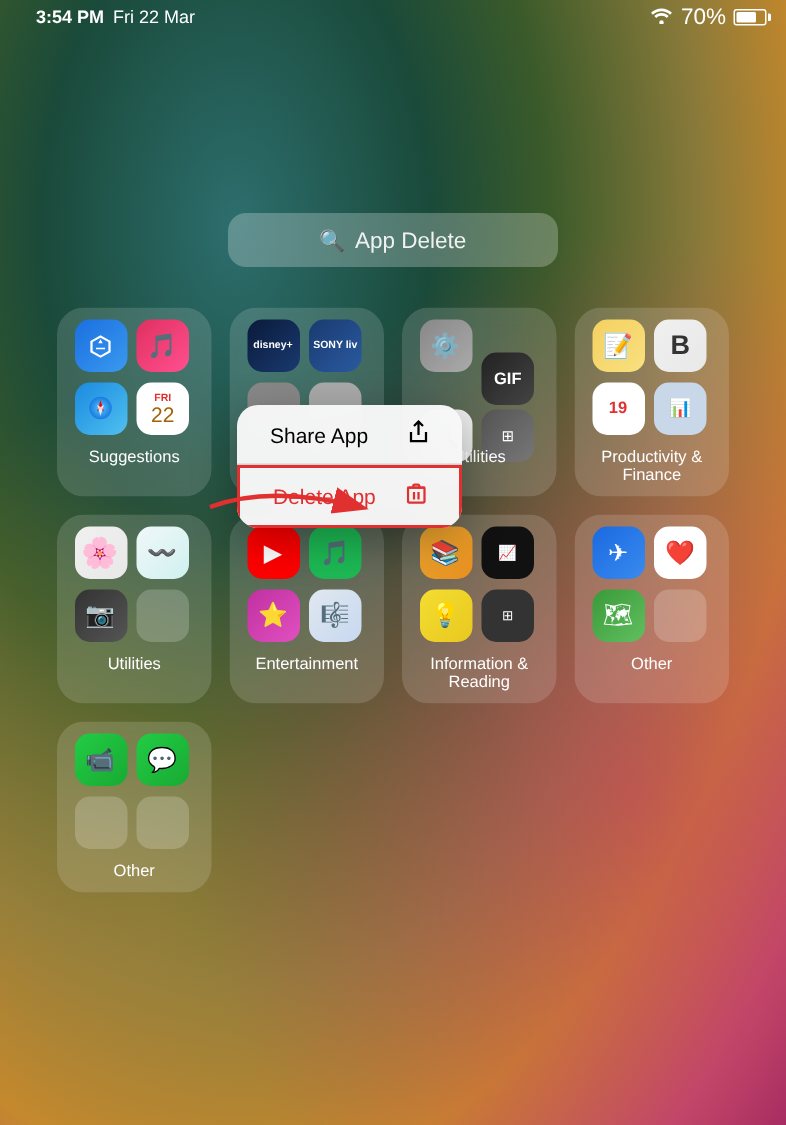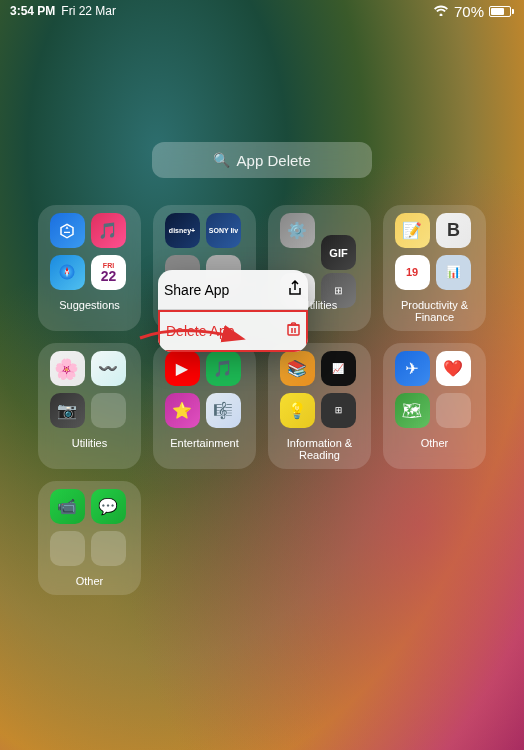--- a/index.html
+++ b/index.html
@@ -177,21 +177,21 @@
       width: 150px;
       z-index: 200;
       box-shadow: 0 8px 30px rgba(0,0,0,0.3);
       backdrop-filter: blur(20px);
     }
 
     .context-menu-item {
       display: flex;
       align-items: center;
       justify-content: space-between;
-      padding: 10px 6px;
+      padding: 10px 22px;
       font-size: 14px;
       cursor: pointer;
     }
 
     .context-menu-item:first-child {
       border-bottom: 0.5px solid rgba(0,0,0,0.15);
     }
 
     .context-menu-item.share {
       color: #000;
@@ -261,21 +261,21 @@
 
     .ic-facetime { background: linear-gradient(135deg, #22cc44, #18aa33); color: white; }
     .ic-messages { background: linear-gradient(135deg, #22cc44, #18aa33); color: white; }
   </style>
 </head>
 <body>
 
 <div class="wallpaper"></div>
 
 <div class="status-bar">
-  <div style="display:flex;align-items:flex-end;">
+  <div style="display:flex;align-items:flex-end;margin-left:14px;">
     <span class="status-time">3:54 PM</span>
     <span class="status-date">Fri 22 Mar</span>
   </div>
   <div class="status-right">
     <span class="wifi-icon">
       <svg width="16" height="12" viewBox="0 0 16 12" fill="white">
         <path d="M8 3.5C5.8 3.5 3.8 4.4 2.3 5.8L1 4.5C2.9 2.7 5.3 1.6 8 1.6s5.1 1.1 7 2.9L13.7 5.8C12.2 4.4 10.2 3.5 8 3.5z"></path>
         <path d="M8 6.5C6.6 6.5 5.4 7.1 4.5 8L3.2 6.7C4.5 5.5 6.2 4.7 8 4.7s3.5.8 4.8 2L11.5 8C10.6 7.1 9.4 6.5 8 6.5z"></path>
         <circle cx="8" cy="11" r="1.5"></circle>
       </svg>
@@ -314,21 +314,21 @@
                 <stop offset="0%" stop-color="#50c8ff"></stop>
                 <stop offset="100%" stop-color="#1a7ae0"></stop>
               </radialGradient>
             </defs>
             <polygon points="12,5 15,15 12,13 9,15" fill="red"></polygon>
             <polygon points="12,19 9,9 12,11 15,9" fill="white" opacity="0.8"></polygon>
           </svg>
       </div>
       <div class="app-icon-small ic-calendar" style="font-size:11px;display:flex;flex-direction:column;align-items:center;justify-content:center;background:white;border-radius:10px;">
         <span style="color:#e03030;font-size:7px;font-weight:700;">FRI</span>
-        <span style="color:#701a75;font-size:14px;font-weight:700;line-height:1;">22</span>
+        <span style="color:#a16207;font-size:14px;font-weight:400;line-height:1;">22</span>
       </div>
     </div>
     <span class="folder-label">Suggestions</span>
   </div>
 
   <div class="app-folder" style="position:relative;">
     <div class="folder-icons">
       <div class="app-icon-small ic-hotstar" style="font-size:7px;font-weight:700;">disney+</div>
       <div class="app-icon-small ic-sony" style="font-size:7px;font-weight:700;">SONY liv</div>
       <div class="app-icon-small" style="background:#888;border-radius:10px;"></div>

